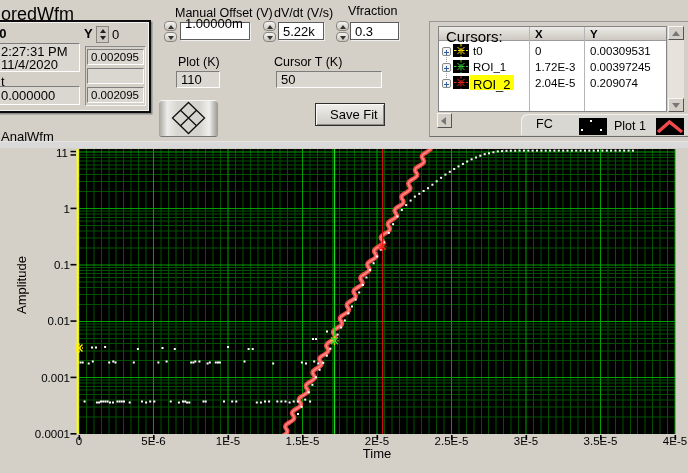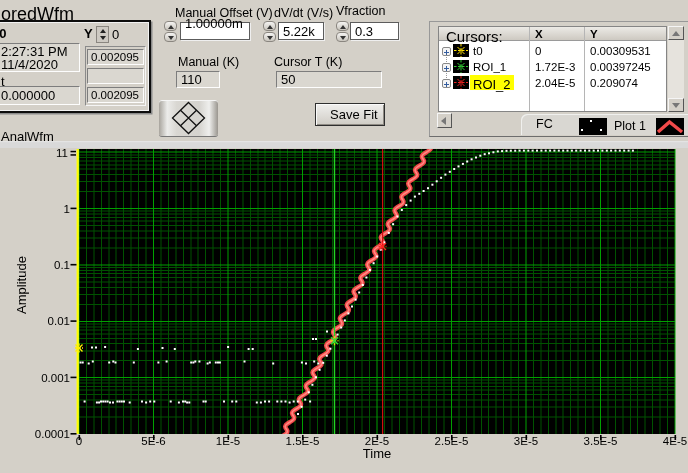--- a/index.html
+++ b/index.html
@@ -37,21 +37,21 @@
 <div class="abs" style="left:85px;top:46px;width:61px;height:60px;border-top:1px solid #8a8a8a;border-left:1px solid #8a8a8a;border-bottom:1px solid #f5f5f5;border-right:1px solid #f5f5f5"></div>
 <div class="sunken" style="left:87px;top:49px;width:57px;height:16px"></div>
 <div class="lbl" style="left:91px;top:51px;font-size:11.5px">0.002095</div>
 <div class="sunken" style="left:87px;top:68px;width:57px;height:16px"></div>
 <div class="lbl" style="left:91px;top:85px;font-size:11.5px">0.000713</div>
 <div class="sunken" style="left:87px;top:87px;width:57px;height:16px"></div>
 <div class="lbl" style="left:91px;top:89px;font-size:11.5px">0.002095</div>
 
 <div class="lbl" style="left:175px;top:6px">Manual Offset (V)</div>
 <div class="lbl" style="left:274px;top:6px">dV/dt (V/s)</div>
-<div class="lbl" style="left:336px;top:4px">Vfraction</div>
+<div class="lbl" style="left:348px;top:4px">Vfraction</div>
 <div style="position:absolute;left:164px;top:21px;width:13px;height:22px">
 <div class="spbtn" style="top:0">
       <div class="tup"></div>
     </div>
 <div class="spbtn" style="top:11px">
       <div class="tdn"></div>
     </div>
   </div>
 <div class="white-in" style="left:180px;top:22px;width:70px;height:18px"></div>
 <div class="lbl num" style="left:185px;top:16px">1.00000m</div>
@@ -68,21 +68,21 @@
 <div style="position:absolute;left:336px;top:21px;width:13px;height:22px">
 <div class="spbtn" style="top:0">
       <div class="tup"></div>
     </div>
 <div class="spbtn" style="top:11px">
       <div class="tdn"></div>
     </div>
   </div>
 <div class="white-in" style="left:350px;top:22px;width:49px;height:18px"></div>
 <div class="lbl num" style="left:355px;top:24px">0.3</div>
-<div class="lbl" style="left:178px;top:55px">Manual (K)</div>
+<div class="lbl" style="left:178px;top:55px">Plot (K)</div>
 <div class="lbl" style="left:274px;top:55px">Cursor T (K)</div>
 <div class="sunken" style="left:176px;top:71px;width:44px;height:17px"></div>
 <div class="lbl num" style="left:181px;top:72px">110</div>
 <div class="sunken" style="left:276px;top:71px;width:106px;height:17px"></div>
 <div class="lbl num" style="left:281px;top:72px">50</div>
 
 <div class="abs" style="left:159px;top:100px;width:59px;height:36px;border-radius:3px;
   background:linear-gradient(90deg,#a8a49d,#ececea 14%,#d9d7d2 30%,#d5d3ce 68%,#efefed 85%,#9a968f);
   box-shadow:0 1px 0 #777, inset 0 1px 0 #f5f5f5"></div>
 <svg class="abs" style="left:171px;top:101px" width="36" height="34" xmlns="http://www.w3.org/2000/svg">

